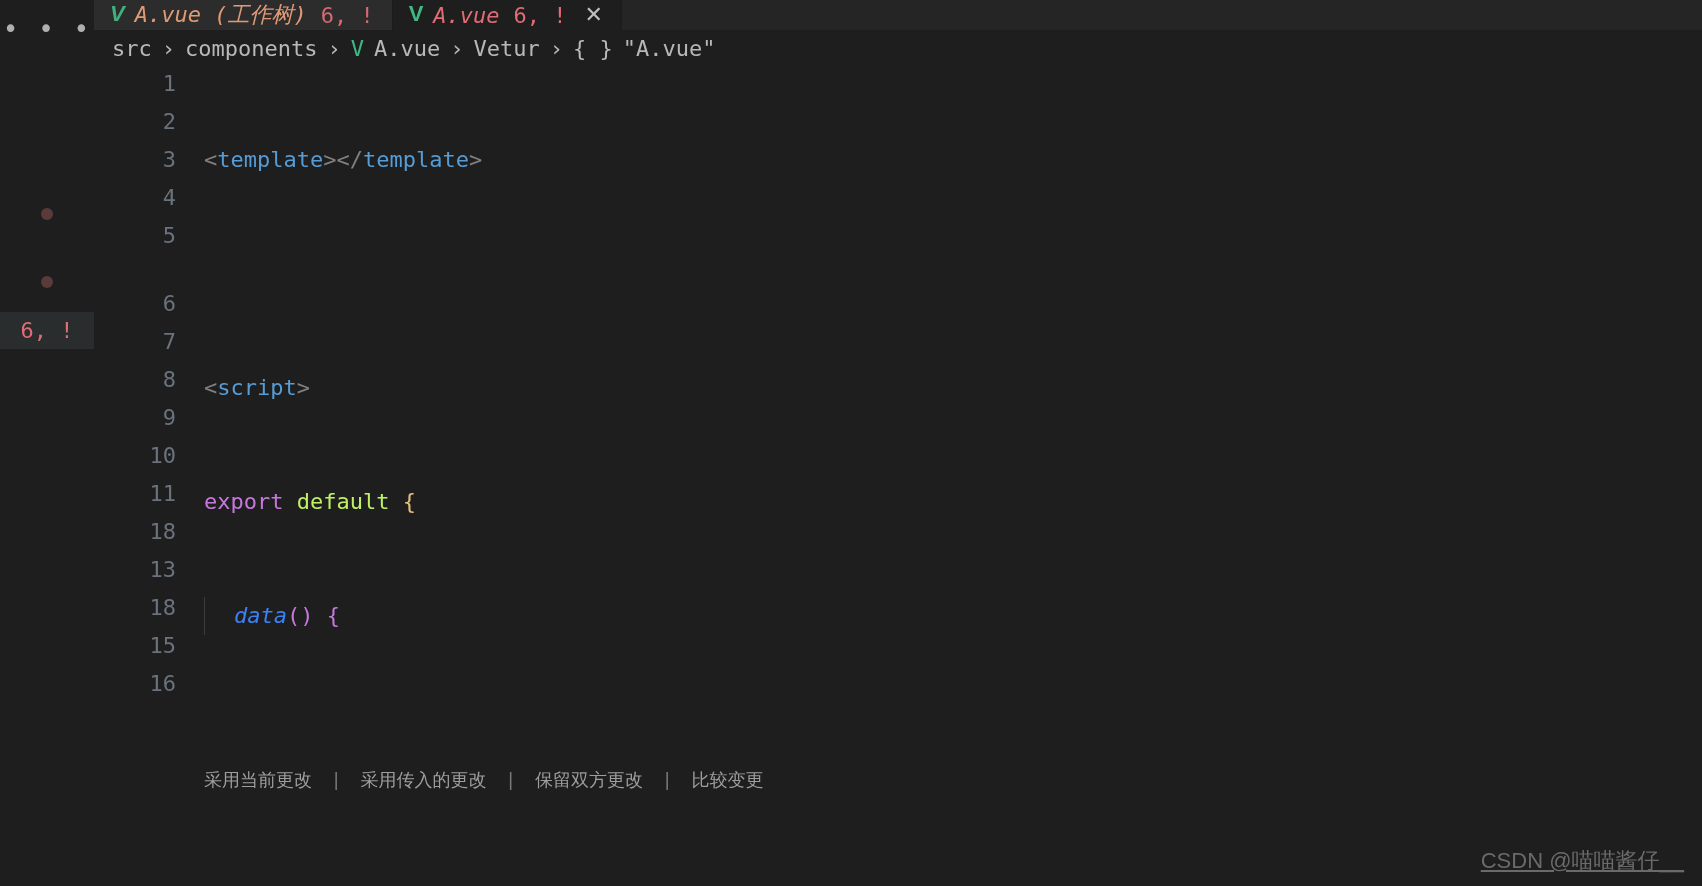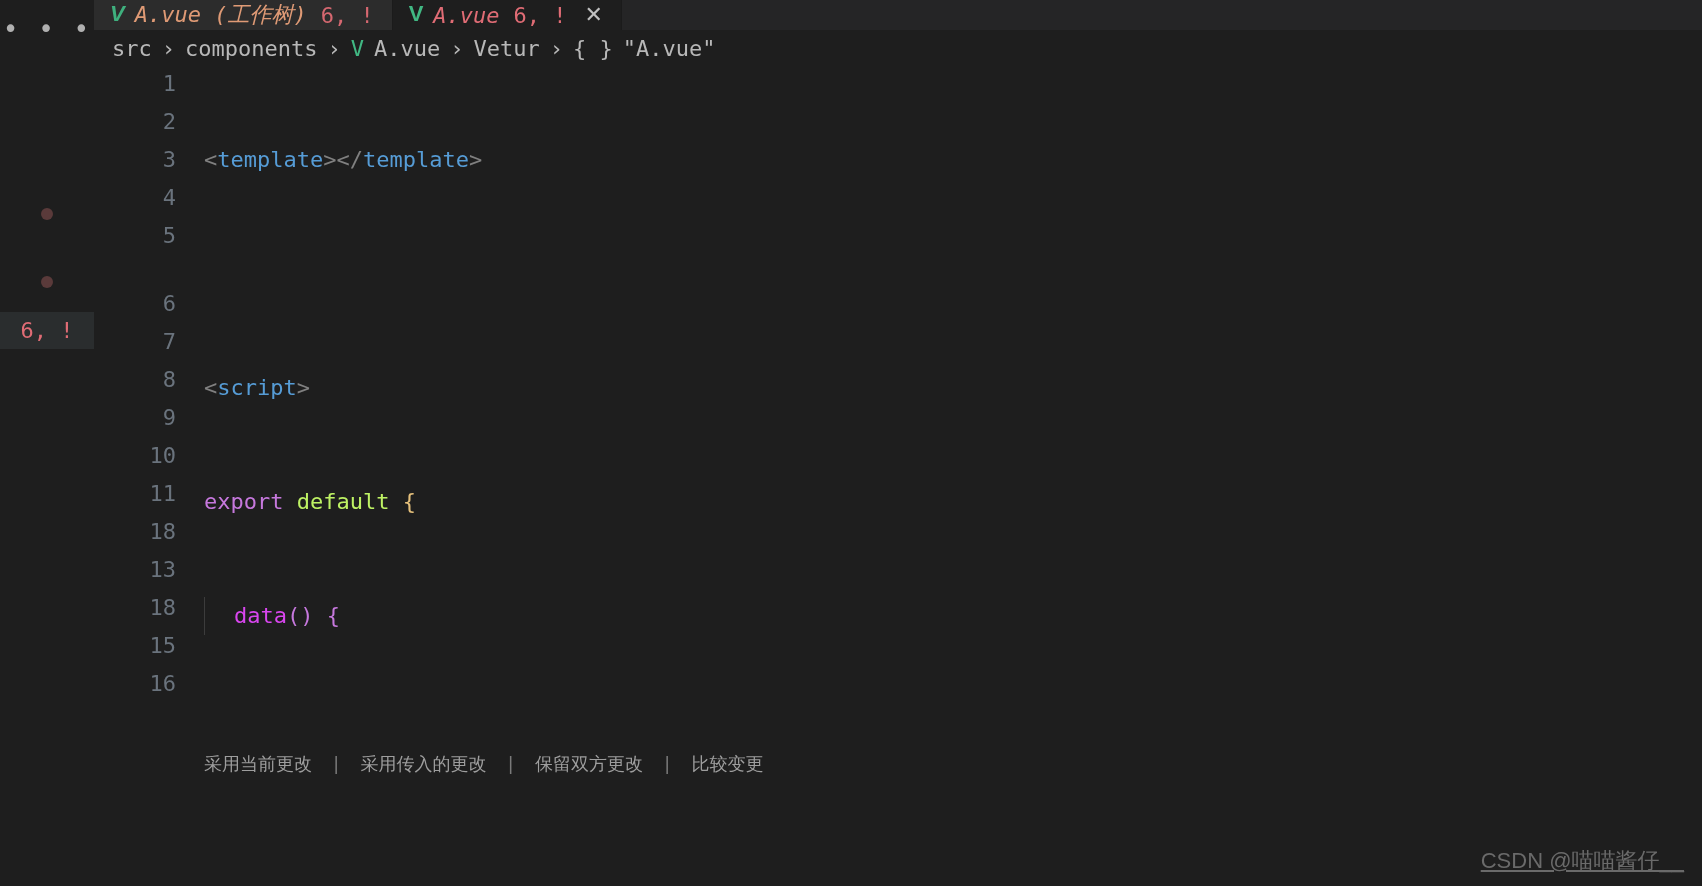--- a/index.html
+++ b/index.html
@@ -114,34 +114,35 @@
     white-space: pre;
   }
   .row { padding-left: 0; }
   .indent-guide { border-left: 1px solid #3c3c3c; height: 38px; display:inline-block; width:30px; }
 
   
   .tag-bracket { color: #808080; }
   .tag-name    { color: #569cd6; }
   .kw-export   { color: #c678dd; }
   .kw-default  { color: #bef264; }
-  .fn-name     { color: #d946ef; }
+  .fn-name     { color: #3b82f6; font-style: italic; }
   .paren       { color: #c678dd; }
   .brace       { color: #e5c07b; }
   .brace2      { color: #c678dd; }
   .plain       { color: #d4d4d4; }
 
   .codelens-row {
     height: 30px;
     font-size: 18px;
     color: #9e9e9e;
     display: flex;
     align-items: center;
     padding-left: 0;
     gap: 0;
+    margin-top: 16px;
   }
   .codelens-row .clitem { cursor: pointer; }
   .codelens-row .clsep  { margin: 0 8px; color: #7a7a7a; }
 
   .watermark {
     position: absolute;
     right: 18px;
     bottom: 10px;
     color: #6a6a6a;
     font-size: 22px;

